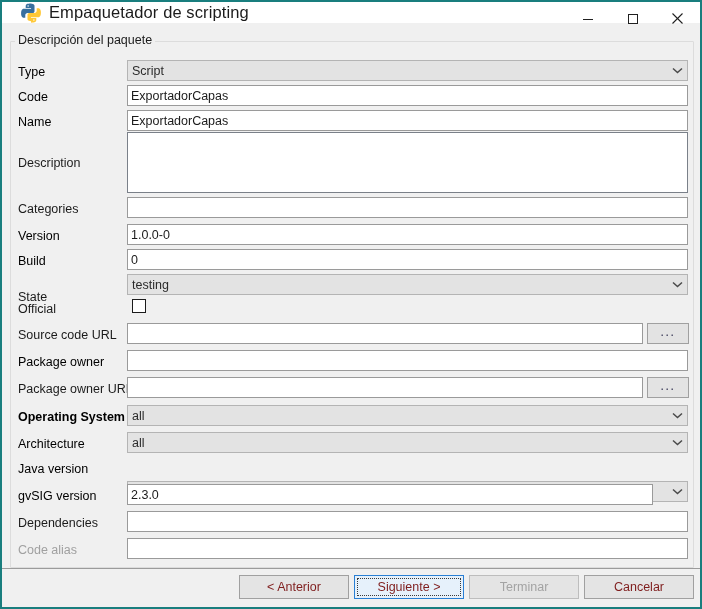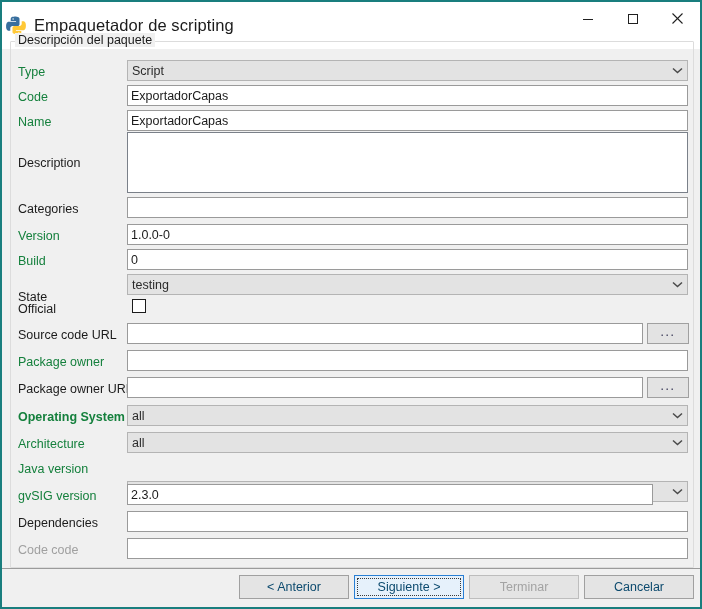--- a/index.html
+++ b/index.html
@@ -17,26 +17,26 @@
     height: 609px;
     background: #f0f0f0;
     border: 2px solid #197e7e;
     border-top: none;
     overflow: hidden;
   }
 
   
   #titlebar {
     position: relative;
-    height: 49px;
+    height: 23px;
     background: #ffffff;
     border-top: 2px solid #197e7e;
     display: flex;
     align-items: center;
-    padding-left: 3px;
+    padding-left: 18px;
   }
   #app-icon { width: 22px; height: 22px; position: relative; flex: none; margin-right: 7px; }
   #title-text {
     font-size: 16.5px;
     color: #1b1b1b;
     white-space: nowrap;
     letter-spacing: 0.1px;
   }
   #winbtns { position: absolute; right: 0; top: 0; height: 33px; display: flex; }
   .winbtn {
@@ -67,21 +67,21 @@
   
   #form { position: absolute; left: 0; top: 33px; width: 702px; height: 535px; }
   .lbl {
     position: absolute;
     left: 16px;
     font-size: 12.5px;
     color: #1b1b1b;
     white-space: nowrap;
     line-height: 14px;
   }
-  .lbl.req { color: #15803d; }
+  .lbl.req { color: #000000; }
   .lbl.dis { color: #a0a0a0; }
 
   .field {
     position: absolute;
     left: 125px;
     font-size: 12.5px;
     color: #1b1b1b;
   }
 
   input.txt, .txtlike {
@@ -166,21 +166,21 @@
     right: 6px; top: 6px;
     display: flex;
     gap: 5px;
   }
   .btn {
     width: 110px; height: 24px;
     border: 1px solid #a0a0a0;
     background: #e4e4e4;
     font-family: "Liberation Sans", sans-serif;
     font-size: 12.5px;
-    color: #0c4a6e;
+    color: #7f1d1d;
     display: flex; align-items: center; justify-content: center;
     border-radius: 0;
   }
   .btn.focused {
     border: 1px solid #2a7fd4;
     background: #e6f1fb;
     position: relative;
   }
   .btn.focused::after {
     content: "";
@@ -312,21 +312,21 @@
           </svg>
       </div>
     </div>
 
     <div class="lbl req" style="top:456px;">gvSIG version</div>
     <input class="txt field" style="top: 451px; width: 526px;" value="2.3.0">
 
     <div class="lbl" style="top:483px;">Dependencies</div>
     <input class="txt field" style="top: 478px; width: 561px;" value="">
 
-    <div class="lbl dis" style="top:510px;">Code code</div>
+    <div class="lbl dis" style="top:510px;">Code alias</div>
     <input class="txt field" style="top: 505px; width: 561px;" value="">
   </div>
 
   <div id="bottombar">
     <div id="btnrow">
       <div class="btn">&lt; Anterior</div>
       <div class="btn focused">Siguiente &gt;</div>
       <div class="btn disabled">Terminar</div>
       <div class="btn">Cancelar</div>
     </div>

